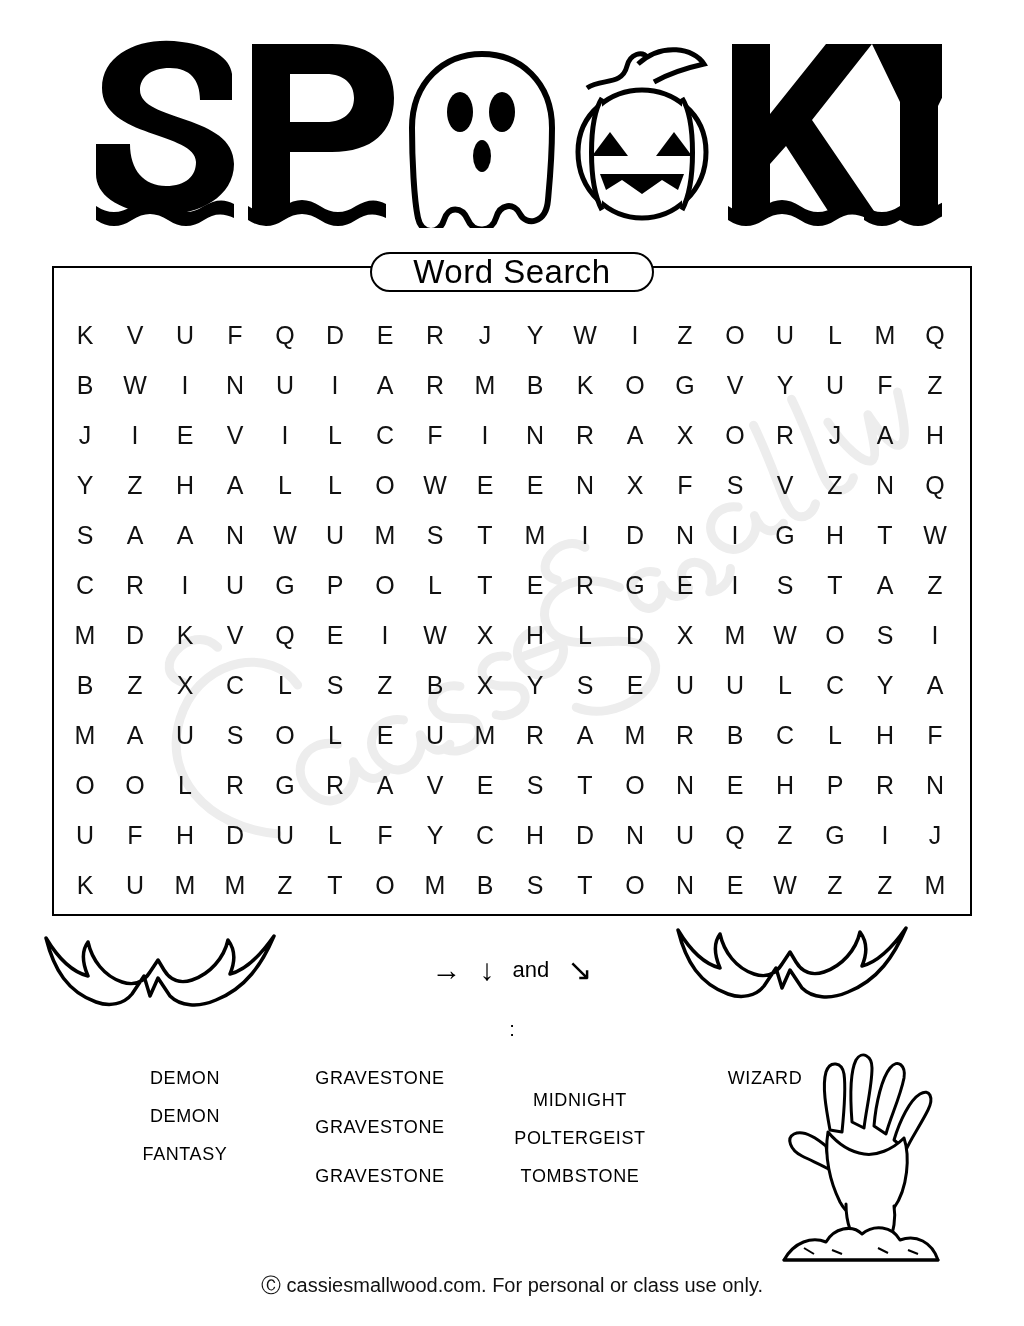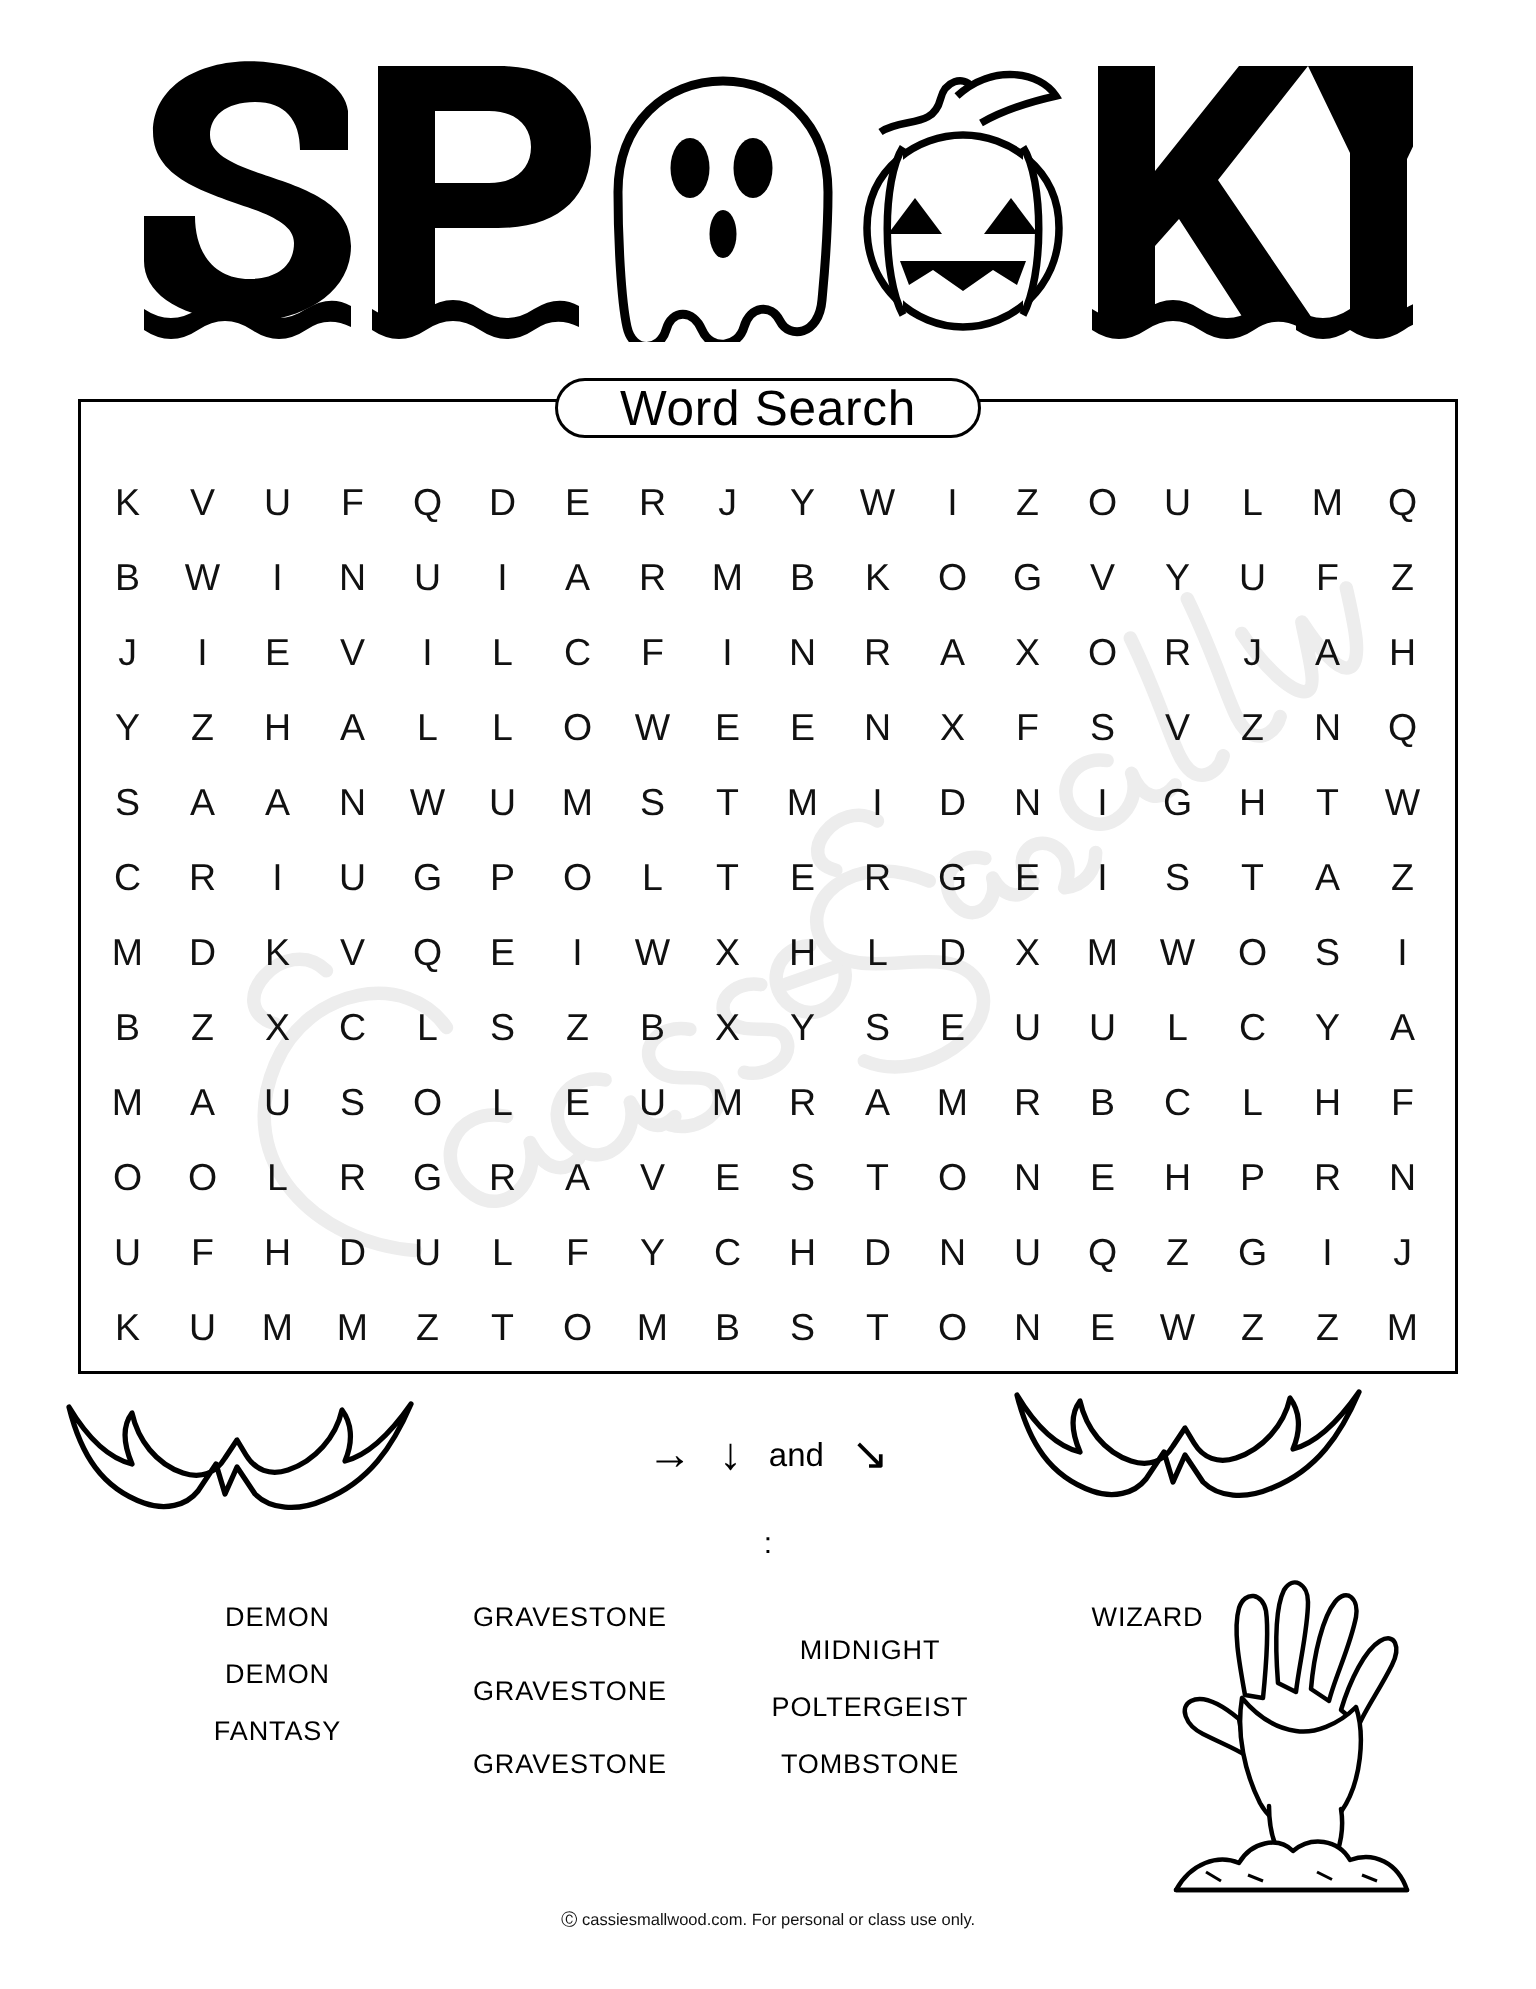--- a/index.html
+++ b/index.html
@@ -170,21 +170,21 @@
   .word-col.c4 { width: 170px; text-align: right; }
   .word { white-space: nowrap; }
 
   
   .footer {
     position: absolute;
     left: 0;
     top: 1272px;
     width: 1024px;
     text-align: center;
-    font-size: 11px;
+    font-size: 20px;
     color: #111;
     z-index: 6;
   }
 </style>
 </head>
 <body>
 
 <div class="watermark">
   <svg viewBox="0 0 900 620" xmlns="http://www.w3.org/2000/svg">
     <g transform="rotate(-22 450 310)" fill="none" stroke="#ededed" stroke-width="9" stroke-linecap="round" stroke-linejoin="round">

